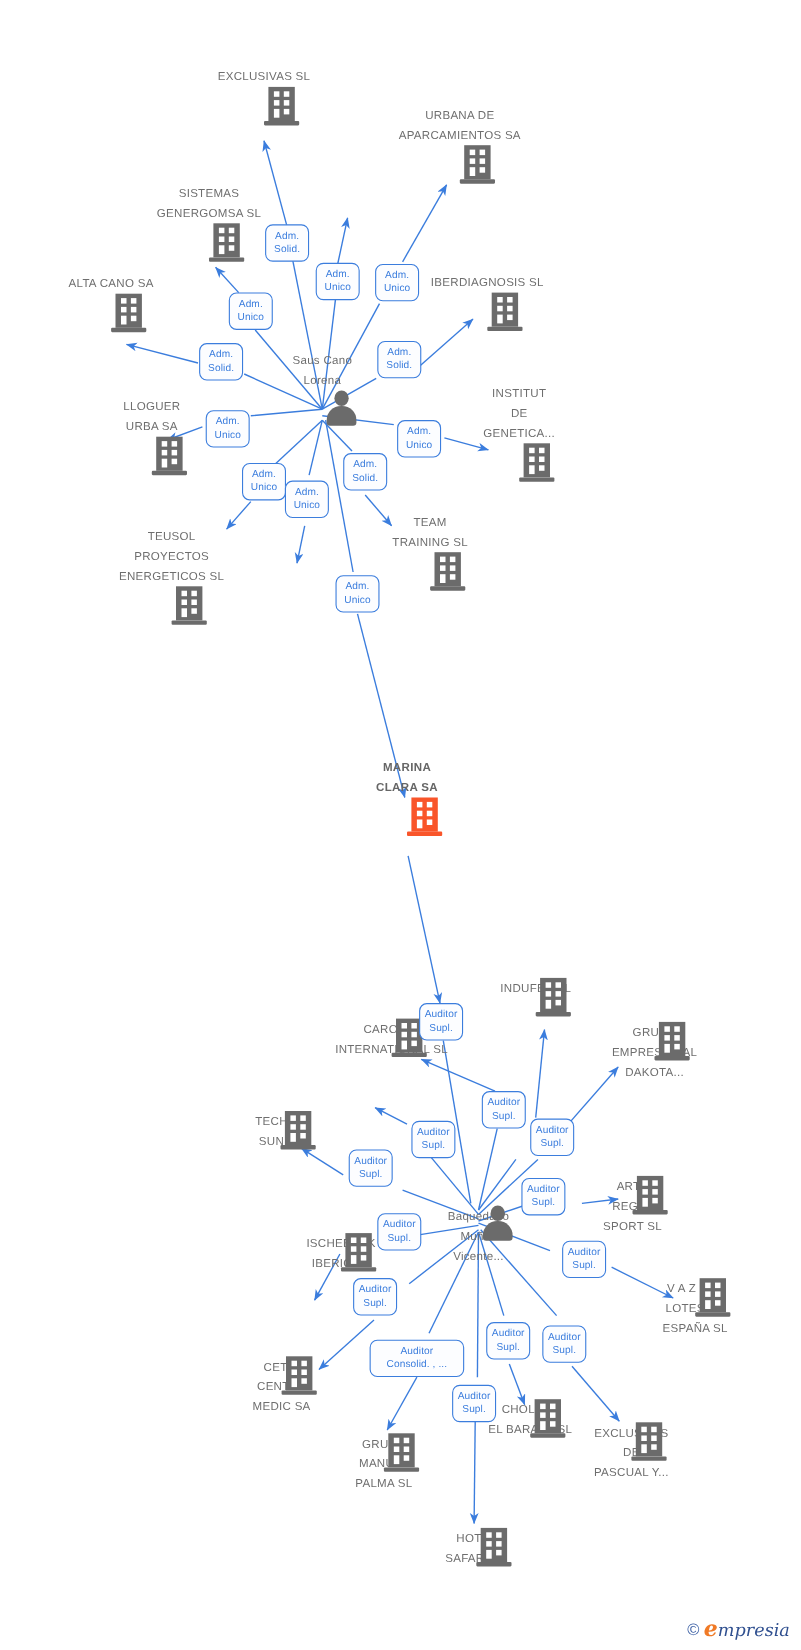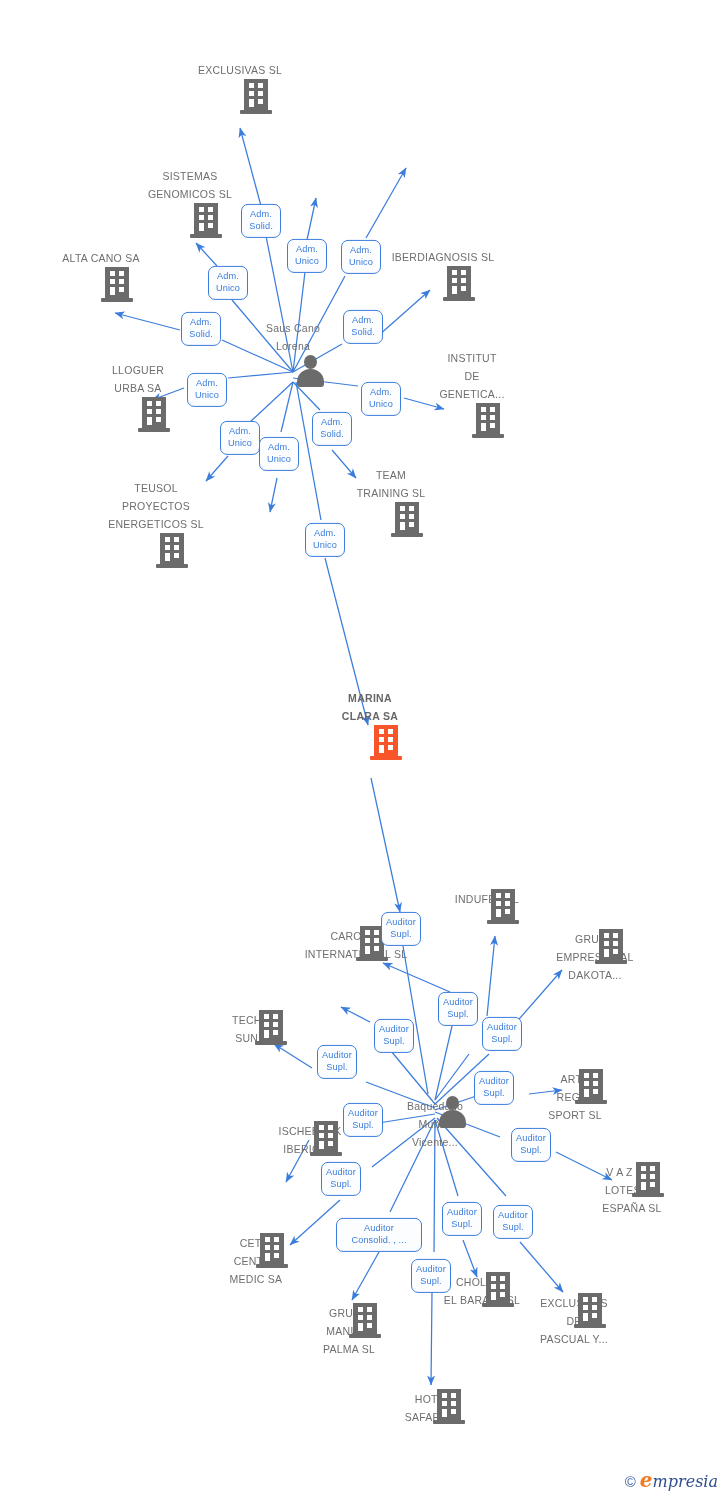--- a/index.html
+++ b/index.html
@@ -153,24 +153,35 @@
     <span class="glyph">
       <span class="bld"><i class="body"></i><i class="base"></i>
         <u class="w" style="left:9px;top:4px"></u><u class="w" style="left:18px;top:4px"></u>
         <u class="w" style="left:9px;top:12px"></u><u class="w" style="left:18px;top:12px"></u>
         <u class="w" style="left:18px;top:20px"></u>
         <u class="door" style="left:9px;top:20px"></u></span>
     </span>
   </div>
 
 
+  <div class="node company" style="left:418px;top:95px;">
+    <span class="caption">URBANA DE
+APARCAMIENTOS SA</span>
+    <span class="glyph">
+      <span class="bld"><i class="body"></i><i class="base"></i>
+        <u class="w" style="left:9px;top:4px"></u><u class="w" style="left:18px;top:4px"></u>
+        <u class="w" style="left:9px;top:12px"></u><u class="w" style="left:18px;top:12px"></u>
+        <u class="w" style="left:18px;top:20px"></u>
+        <u class="door" style="left:9px;top:20px"></u></span>
+    </span>
+  </div>
 
   <div class="node company" style="left:190px;top:166px;">
     <span class="caption">SISTEMAS
-GENOMICOS SL</span>
+GENERGOMSA SL</span>
     <span class="glyph">
       <span class="bld"><i class="body"></i><i class="base"></i>
         <u class="w" style="left:9px;top:4px"></u><u class="w" style="left:18px;top:4px"></u>
         <u class="w" style="left:9px;top:12px"></u><u class="w" style="left:18px;top:12px"></u>
         <u class="w" style="left:18px;top:20px"></u>
         <u class="door" style="left:9px;top:20px"></u></span>
     </span>
   </div>
 
   <div class="node company" style="left:443px;top:247px;">

